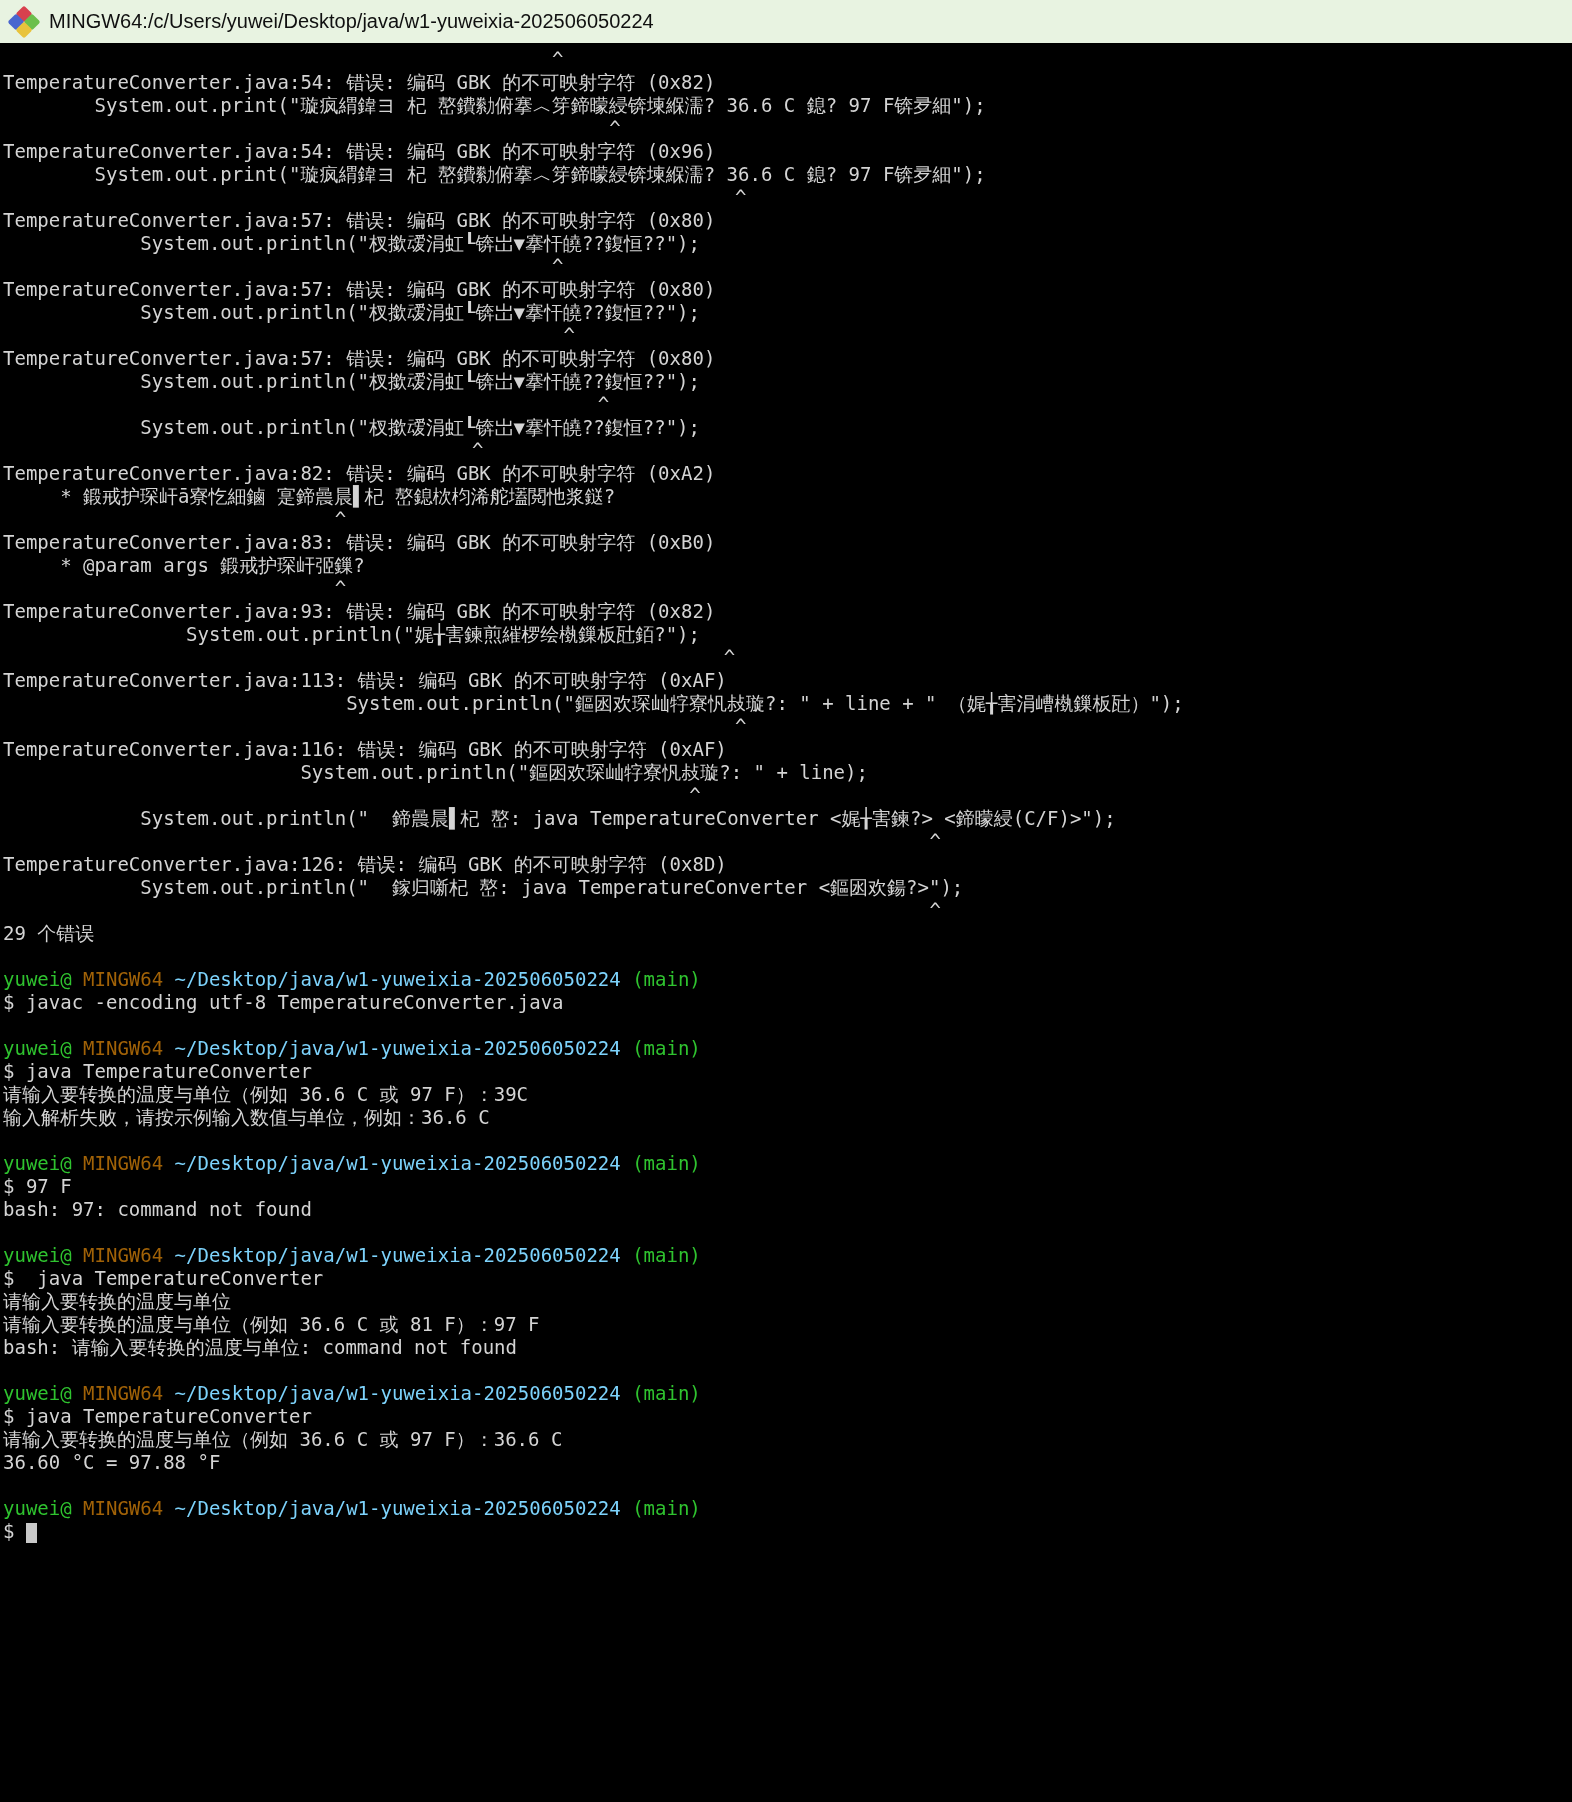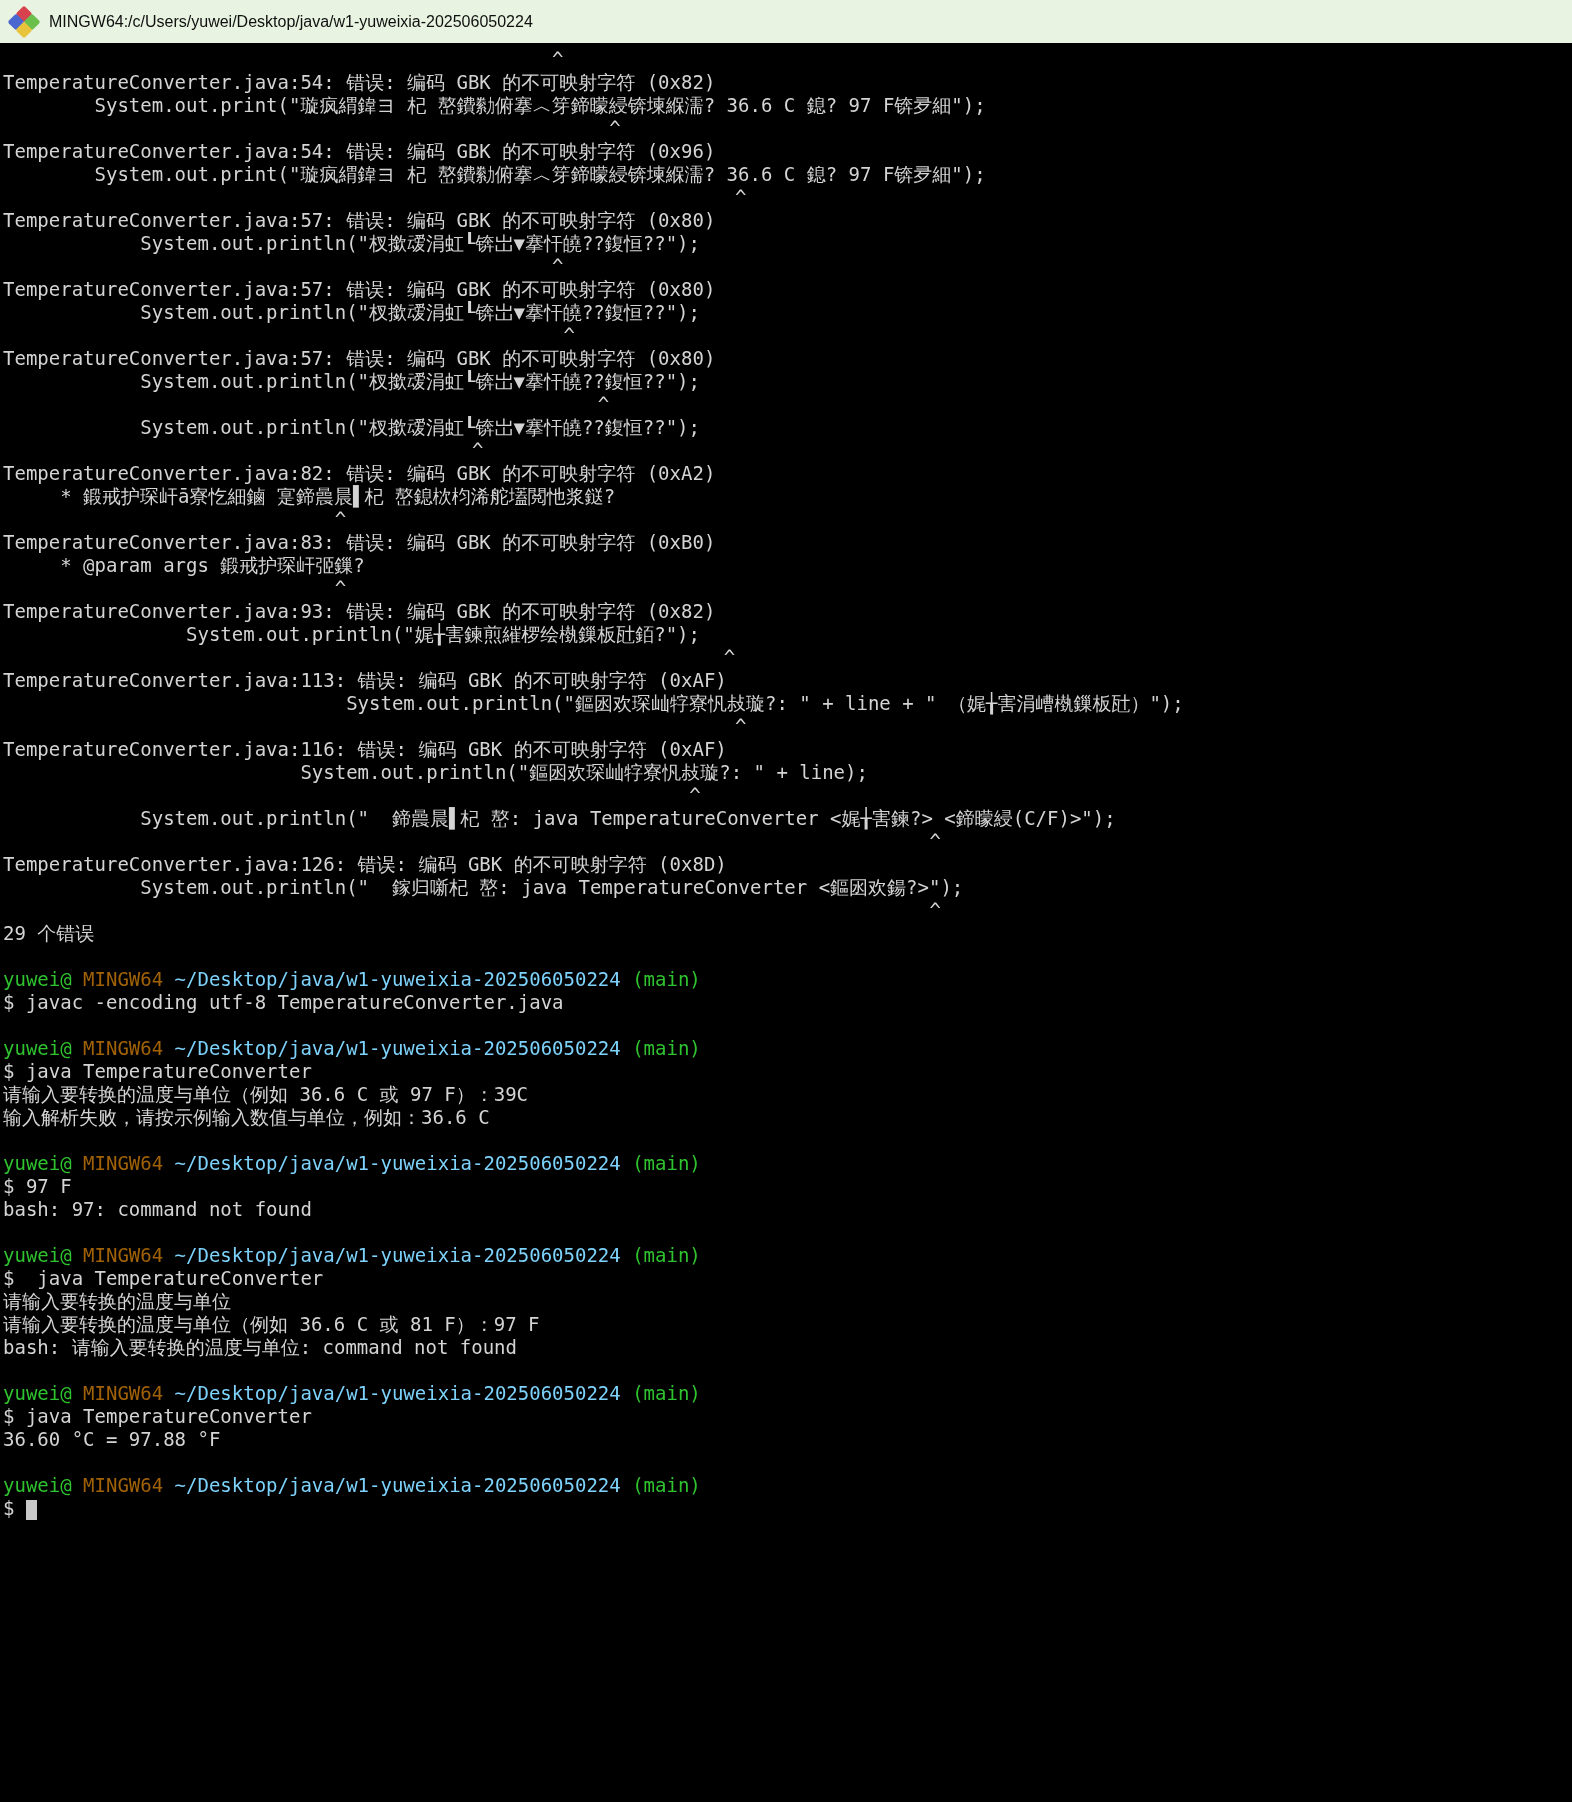--- a/index.html
+++ b/index.html
@@ -3,21 +3,21 @@
 <meta charset="utf-8">
 <style>
   html,body{margin:0;padding:0;}
   body{
     width:1572px;height:1802px;background:#000000;overflow:hidden;
     font-family:"DejaVu Sans Mono",monospace;
   }
   .titlebar{
     height:43px;background:#e8f3e1;display:flex;align-items:center;
     padding:0 10px;gap:11px;box-sizing:border-box;
-    font-family:"Liberation Sans",sans-serif;font-size:16px;color:#101010;
+    font-family:"Liberation Sans",sans-serif;font-size:20px;color:#101010;
   }
   .app-icon{position:relative;width:28px;height:28px;flex:0 0 auto;}
   .diamond{position:absolute;width:12px;height:12px;transform:rotate(45deg);border-radius:2px;}
   .diamond.t{left:8px;top:0;}
   .diamond.l{left:0;top:8px;}
   .diamond.r{left:16px;top:8px;}
   .diamond.b{left:8px;top:16px;}
   .title-text{white-space:nowrap;}
   .terminal{
     padding:5px 0 0 3px;
@@ -100,18 +100,19 @@
       <div class="line"><span class="c-d">bash: 97: command not found</span></div>
       <div class="line">&nbsp;</div>
       <div class="line"><span class="c-u">yuwei@</span><span class="c-h"> MINGW64</span><span class="c-p"> ~/Desktop/java/w1-yuweixia-202506050224</span><span class="c-b"> (main)</span></div>
       <div class="line"><span class="c-d">$  java TemperatureConverter</span></div>
       <div class="line"><span class="c-d">请输入要转换的温度与单位</span></div>
       <div class="line"><span class="c-d">请输入要转换的温度与单位（例如 36.6 C 或 81 F）：97 F</span></div>
       <div class="line"><span class="c-d">bash: 请输入要转换的温度与单位: command not found</span></div>
       <div class="line">&nbsp;</div>
       <div class="line"><span class="c-u">yuwei@</span><span class="c-h"> MINGW64</span><span class="c-p"> ~/Desktop/java/w1-yuweixia-202506050224</span><span class="c-b"> (main)</span></div>
       <div class="line"><span class="c-d">$ java TemperatureConverter</span></div>
+      <div class="line"><span class="c-d">请输入要转换的温度与单位（例如 36.6 C 或 97 F）：36.6 C</span></div>
       <div class="line"><span class="c-d">36.60 °C = 97.88 °F</span></div>
       <div class="line">&nbsp;</div>
       <div class="line"><span class="c-u">yuwei@</span><span class="c-h"> MINGW64</span><span class="c-p"> ~/Desktop/java/w1-yuweixia-202506050224</span><span class="c-b"> (main)</span></div>
       <div class="line"><span class="c-d">$ </span><span class="c-d cursor"></span></div>
     </div>
 </div>
 
 </body></html>

